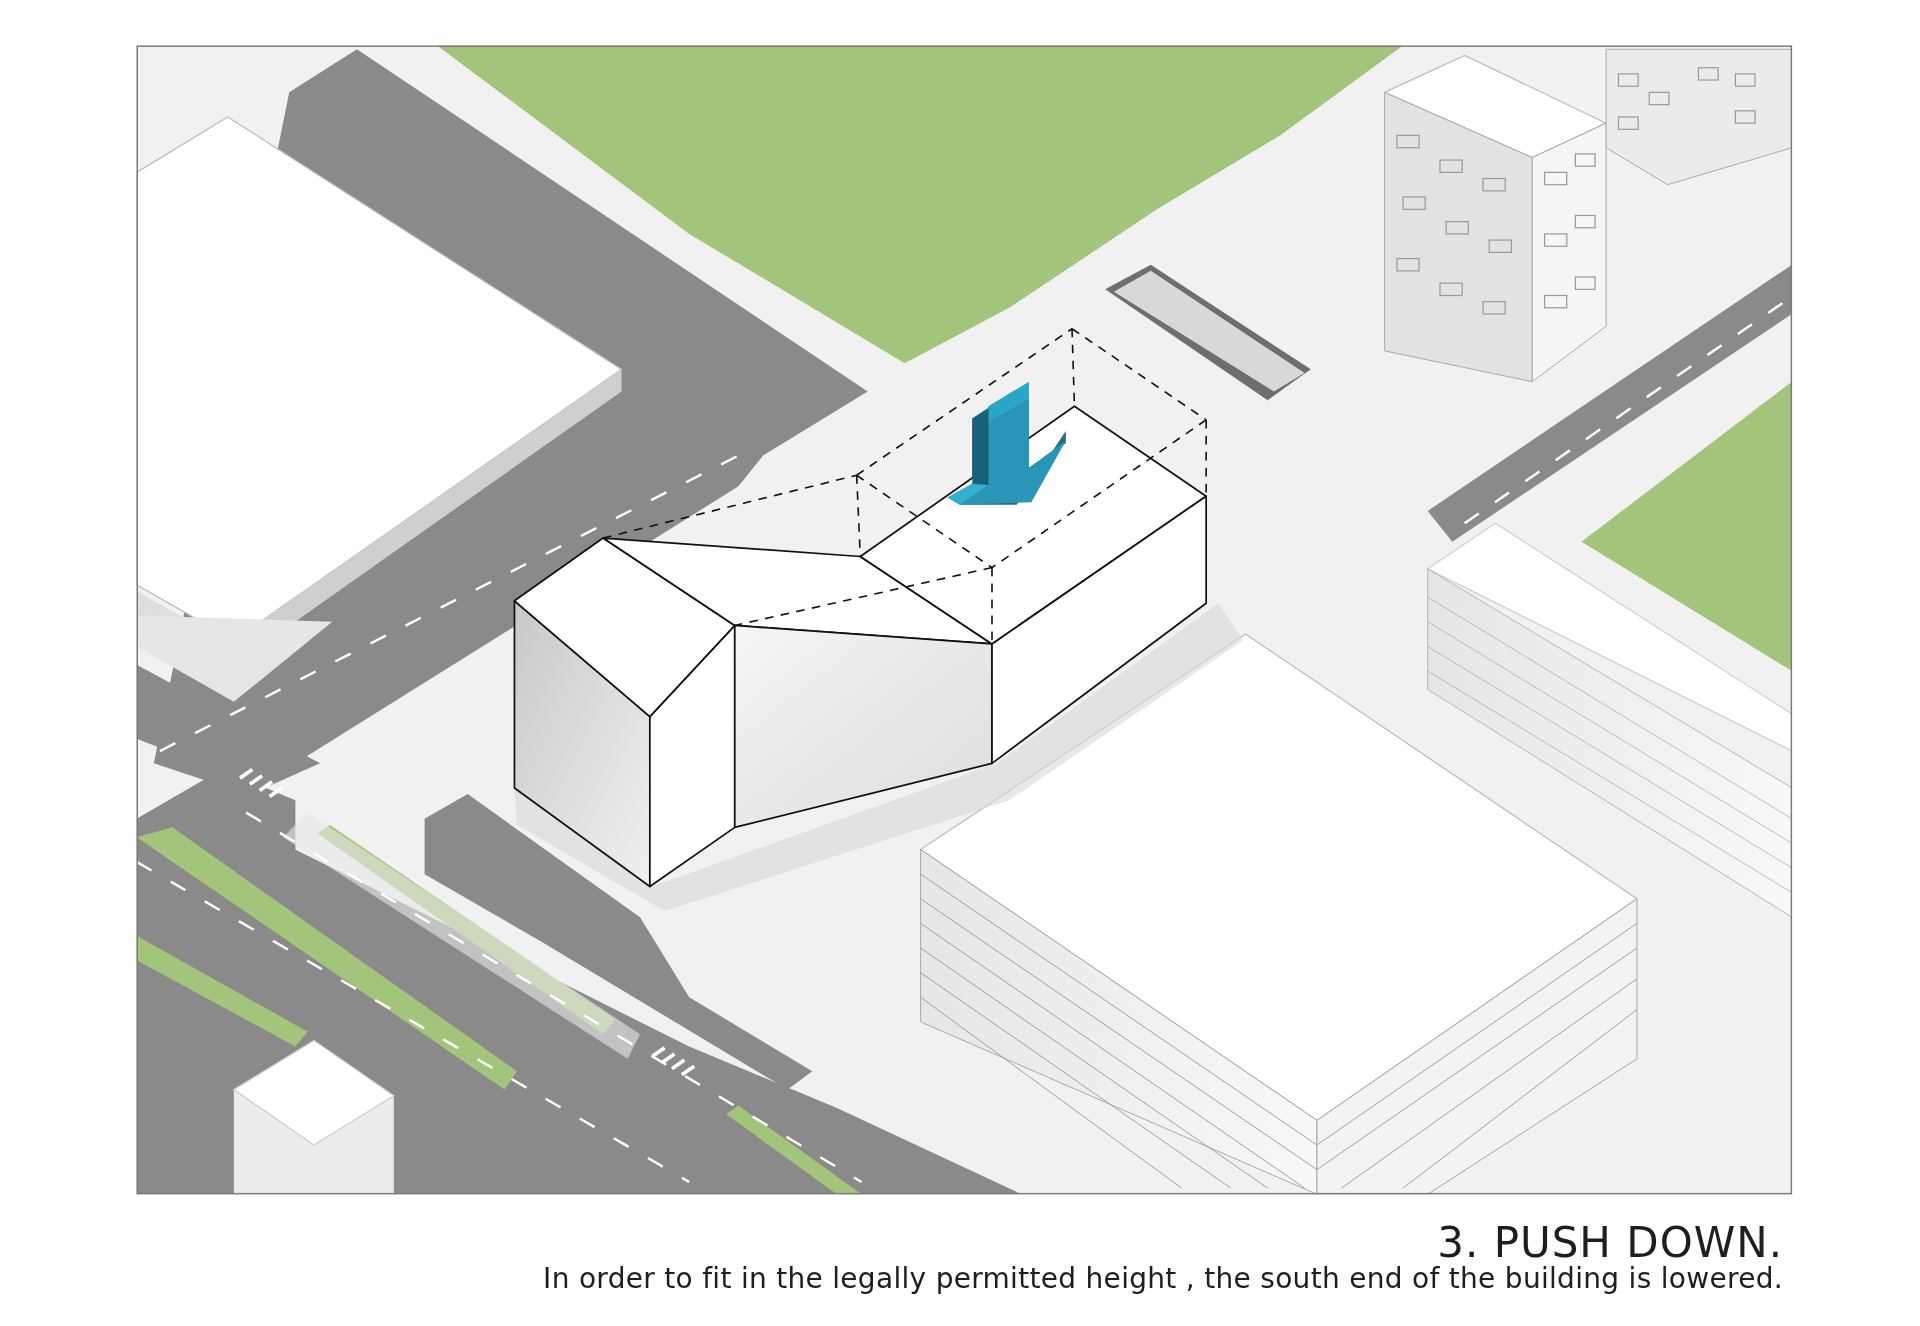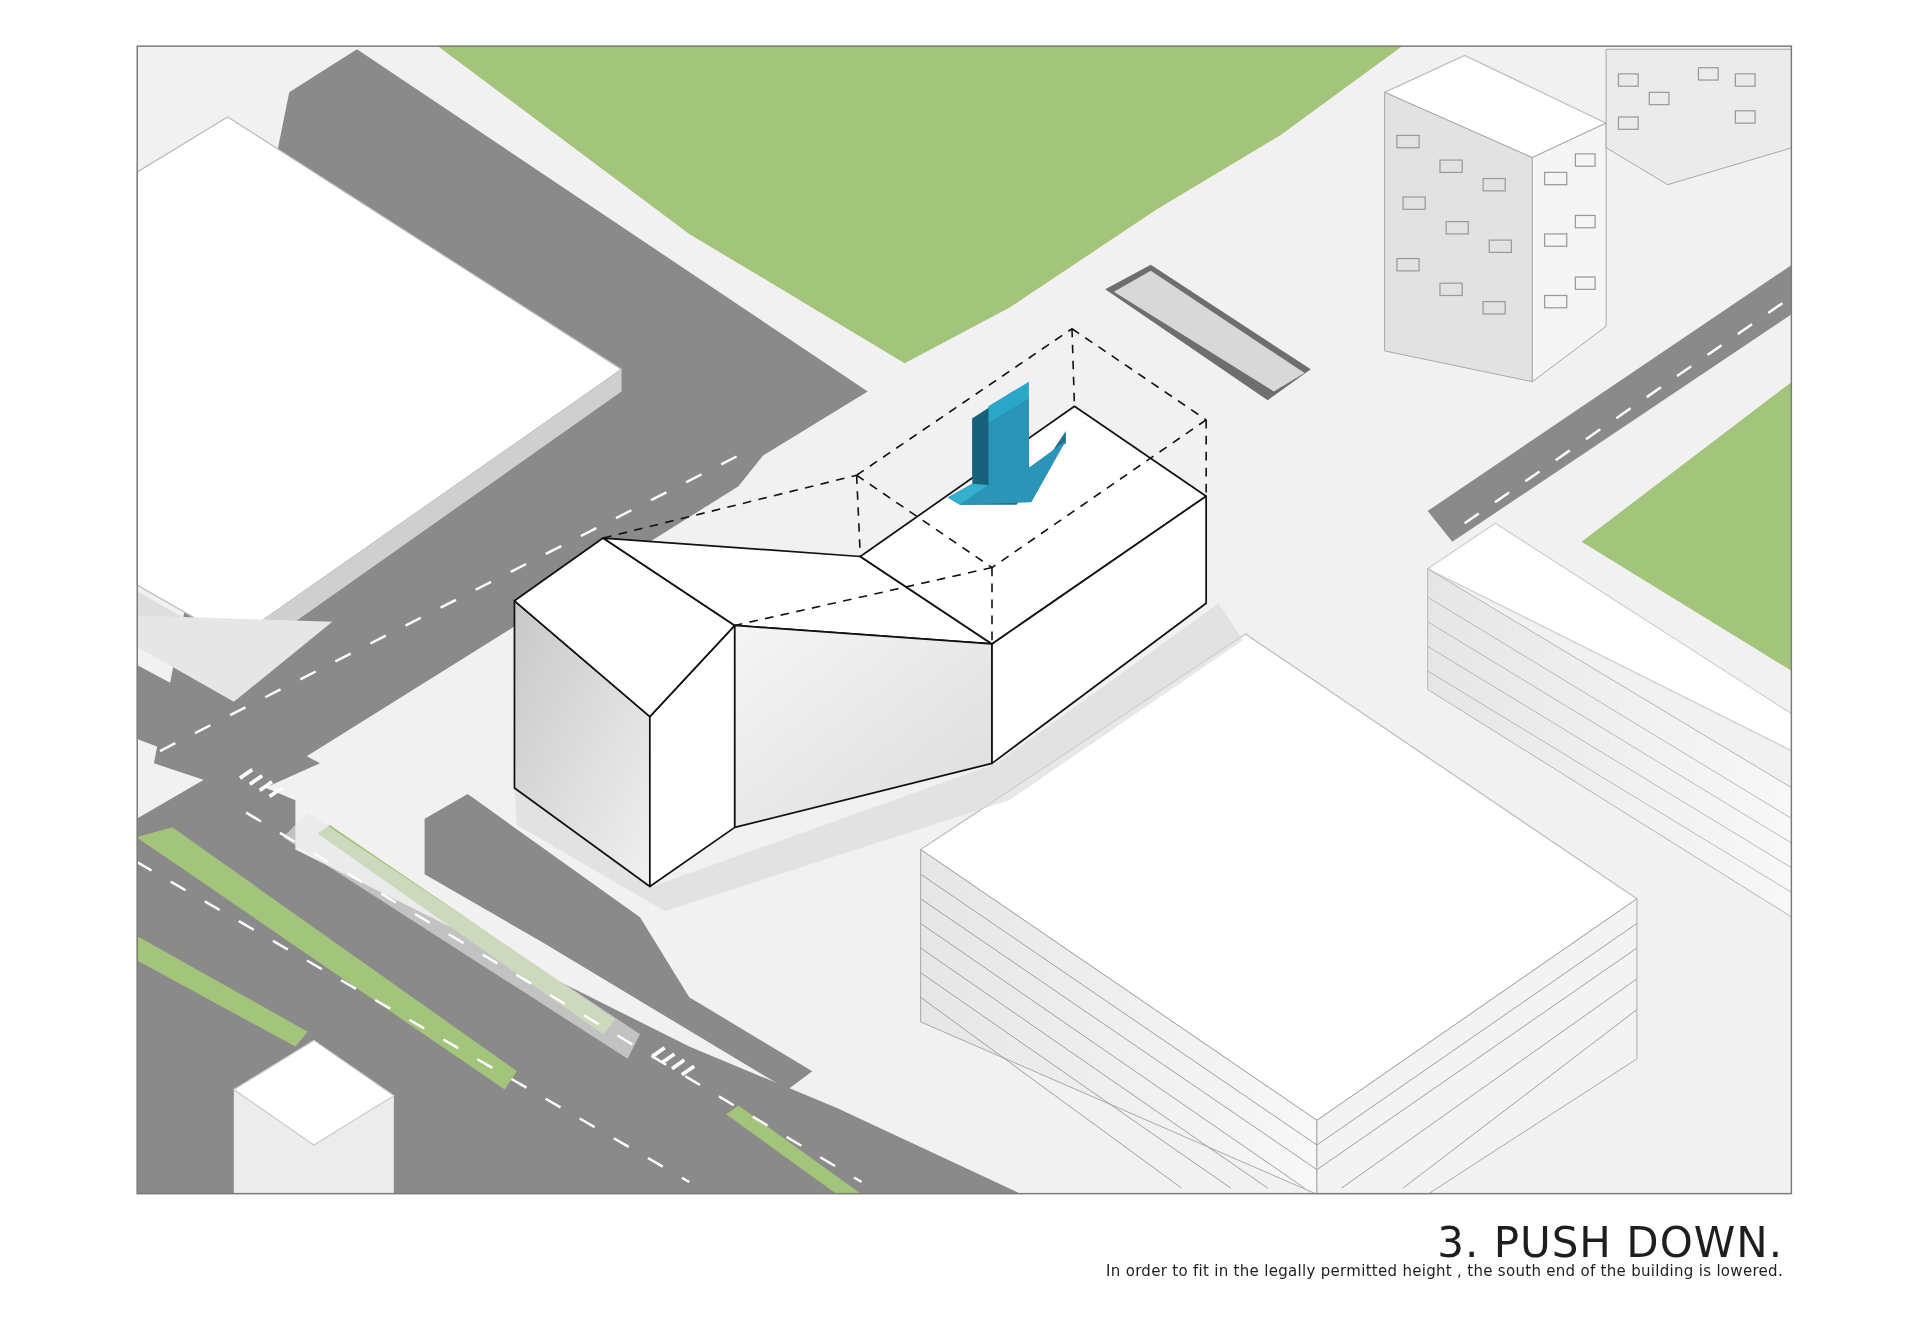--- a/index.html
+++ b/index.html
@@ -1,20 +1,20 @@
 <!DOCTYPE html>
 <html><head>
 <meta charset="utf-8">
 <style>
   html, body { margin:0; padding:0; background:#ffffff; }
   body { width:1920px; height:1326px; position:relative; overflow:hidden; font-family:"DejaVu Sans", sans-serif; }
   #scene { position:absolute; left:0; top:0; width:1920px; height:1326px; }
   .caption { position:absolute; right:137px; text-align:right; color:#1e1e1e; }
   .caption-title { top:1218px; font-size:42px; letter-spacing:1px; font-weight:400; }
-  .caption-body { top:1262px; font-size:15px; letter-spacing:0.3px; }
+  .caption-body { top:1262px; font-size:28px; letter-spacing:0.3px; }
 </style>
 </head>
 <body>
 
 <svg id="scene" viewBox="0 0 1560 1077" preserveAspectRatio="none" xmlns="http://www.w3.org/2000/svg">
   <defs>
     <linearGradient id="gShadeL" x1="0" y1="0" x2="1" y2="1">
       <stop offset="0" stop-color="#c8c8c8"></stop>
       <stop offset="1" stop-color="#f0f0f0"></stop>
     </linearGradient>

